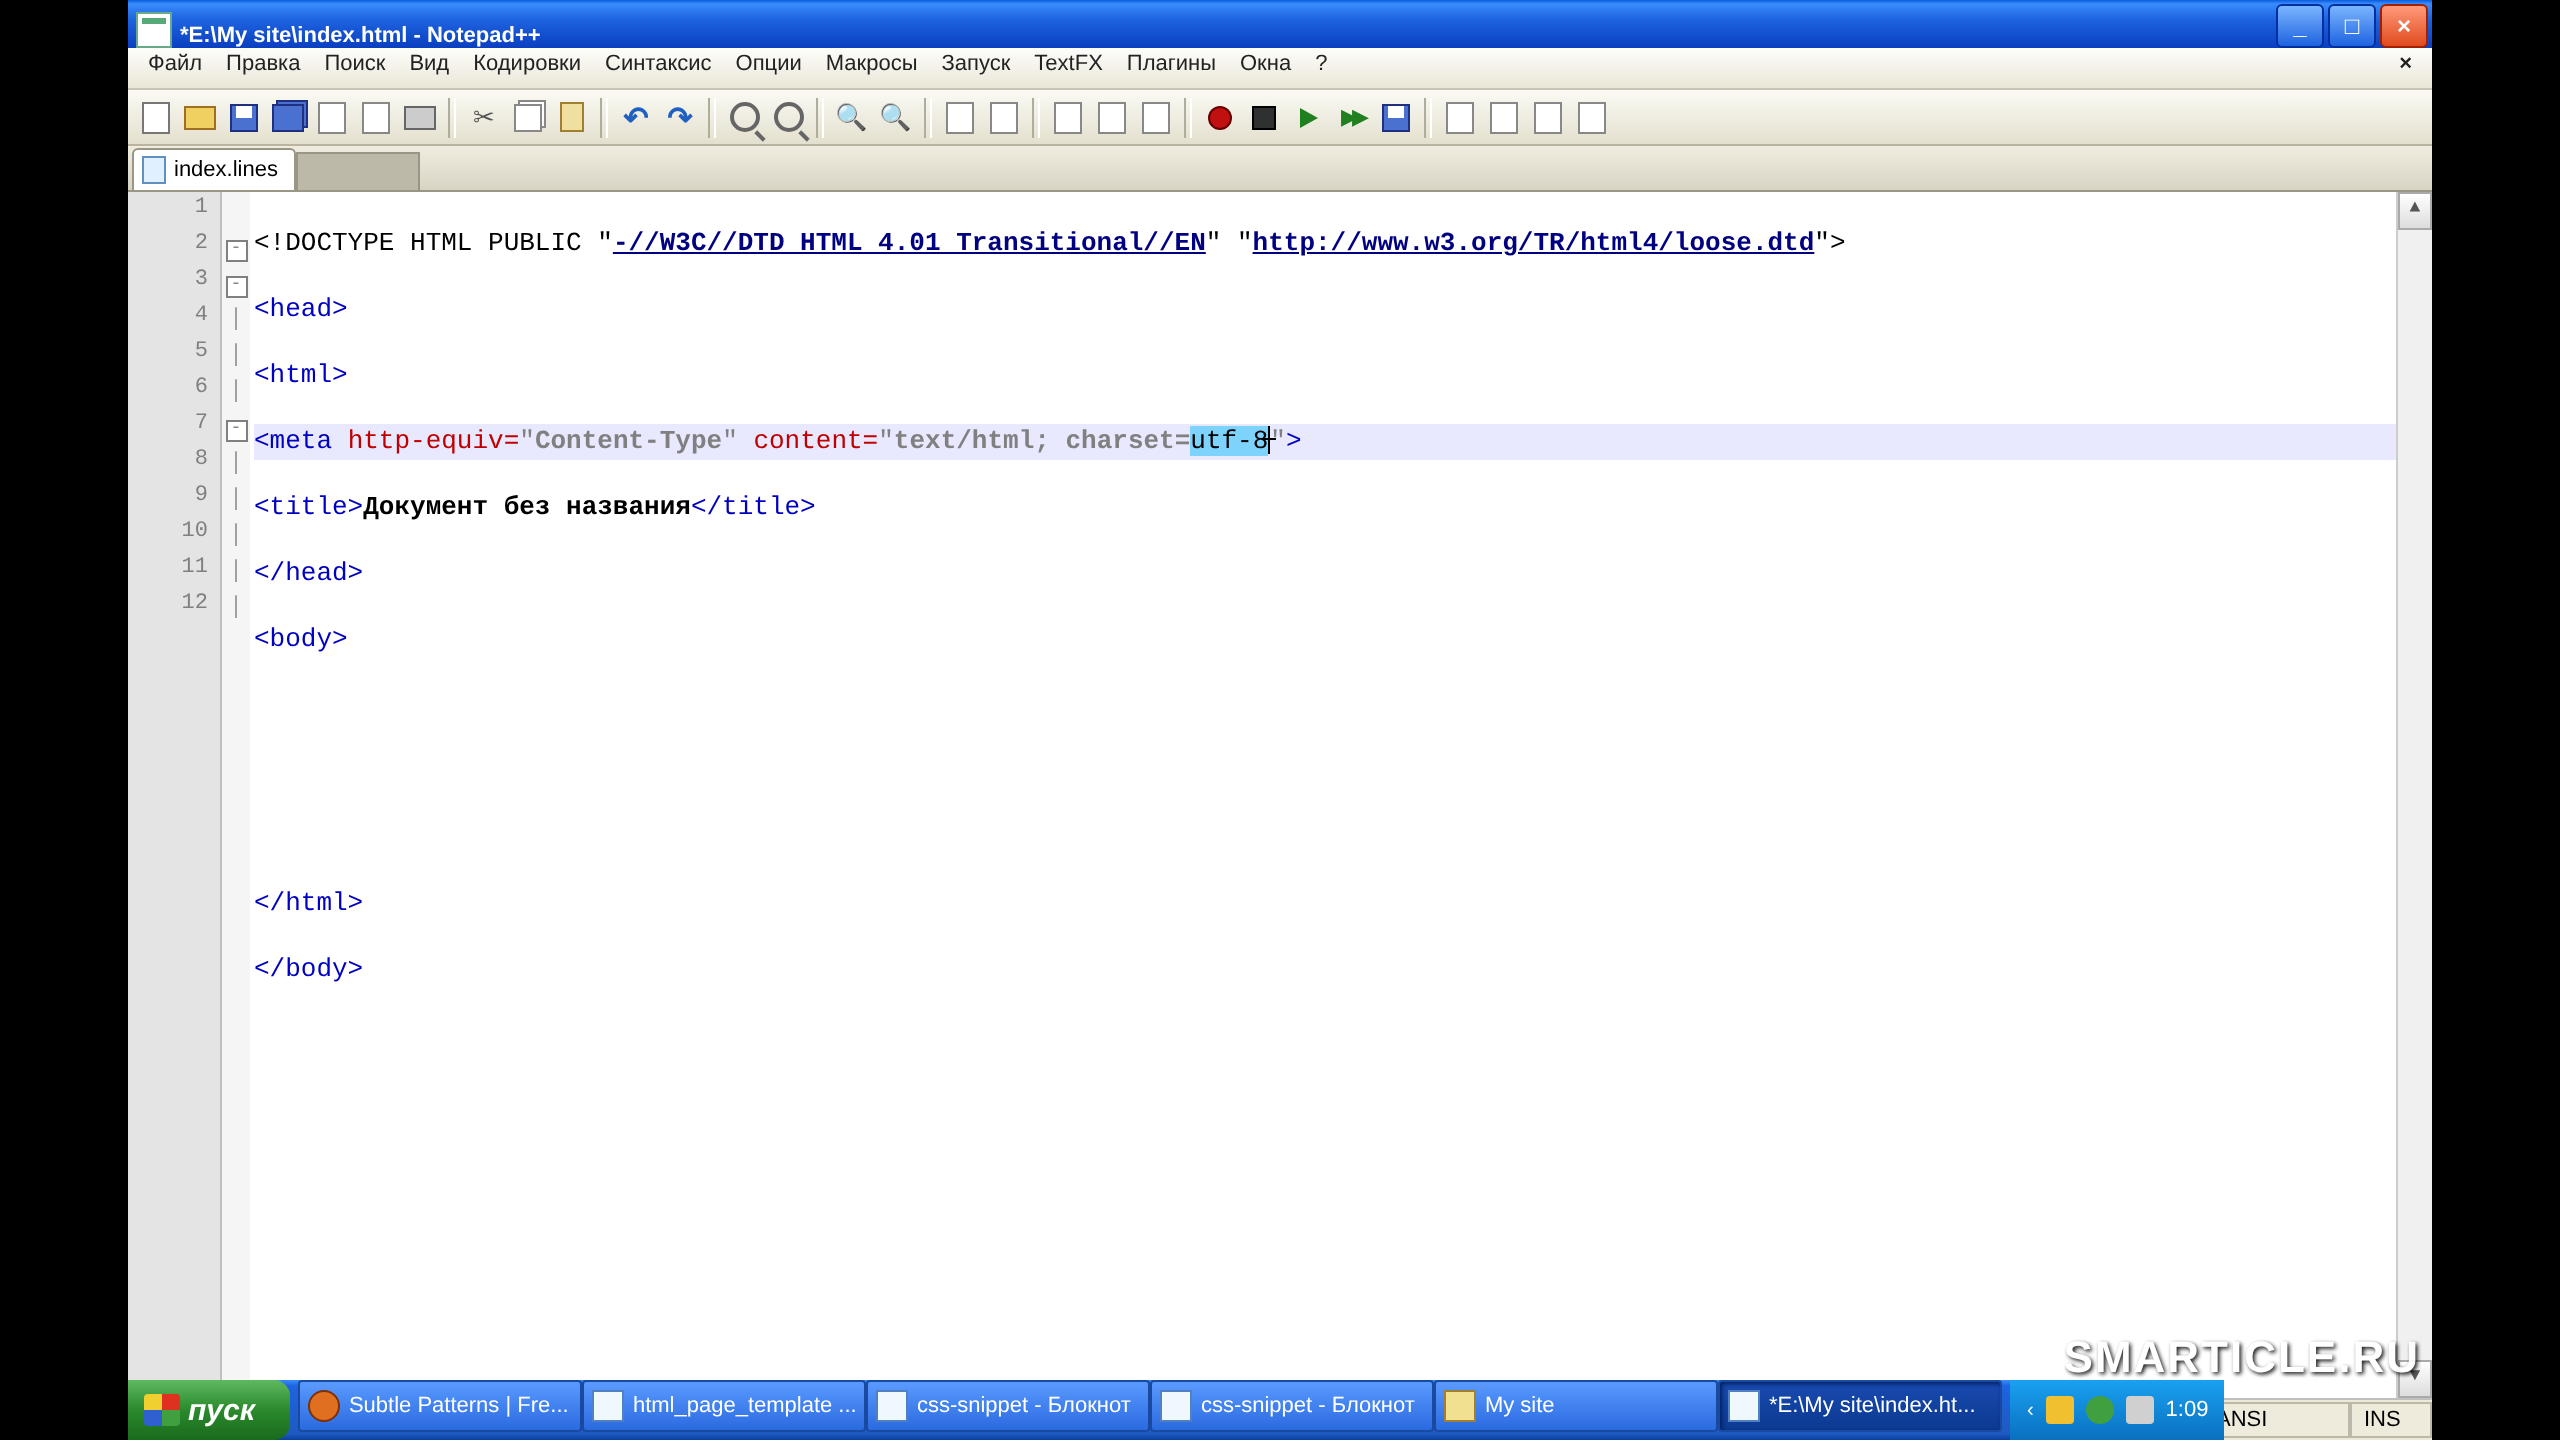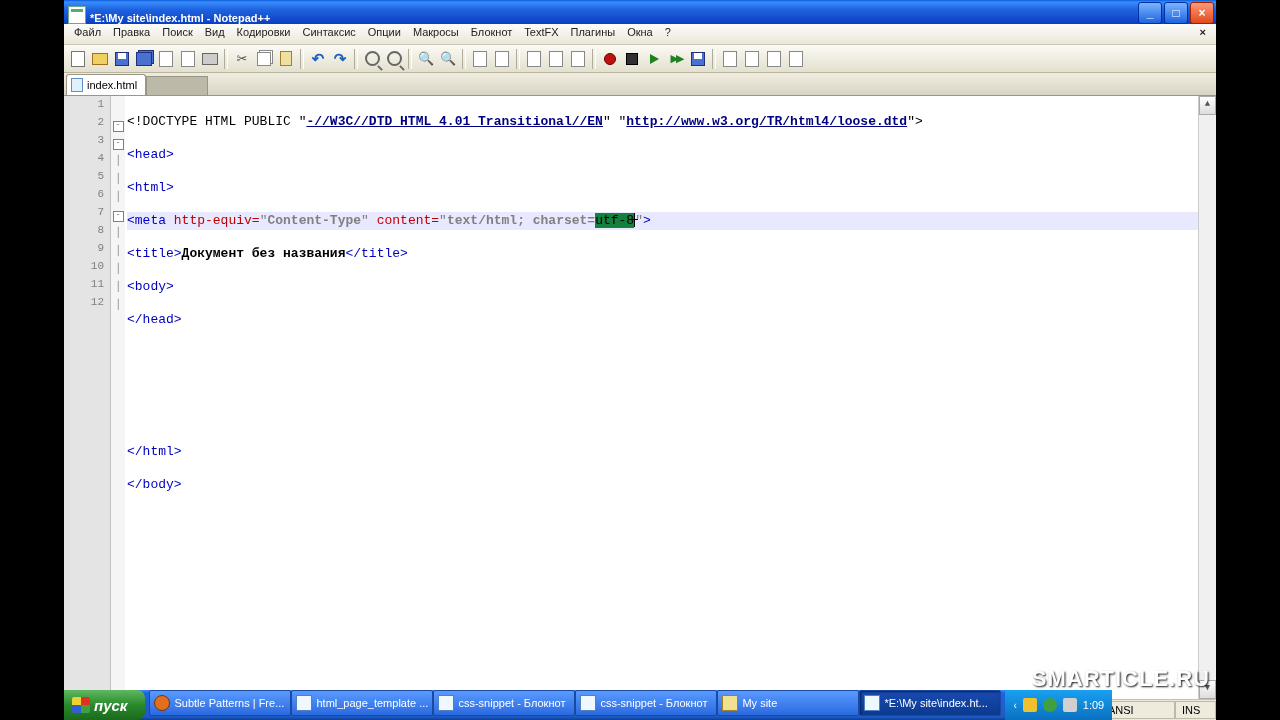--- a/index.html
+++ b/index.html
@@ -49,21 +49,21 @@
 .foldcol .box{display:inline-block;width:9px;height:9px;border:1px solid #808080;line-height:7px;font-size:9px;text-align:center;background:#fff}
 .code{flex:1;padding:2px 2px;white-space:pre}
 .code .line{height:18px;line-height:18px}
 .code .hl{background:#e8e8ff}
 .c-tag{color:#0000c0}
 .c-attr{color:#c00000}
 .c-str{color:#808080}
 .c-bold{font-weight:bold}
 .c-doctype{color:#000}
 .c-under{text-decoration:underline;color:#000080}
-.sel{background:#15803d;color:#000}
+.sel{background:#7dd3fc;color:#000}
 .cursor-caret{display:inline-block;width:1px;height:14px;background:#000;vertical-align:middle;position:relative;top:-1px}
 .code .hl .cursor-caret:after{content:"";position:absolute;left:-3px;top:6px;width:7px;height:1px;background:#000}
 .statusbar{height:20px;background:#ece9d8;border-top:1px solid #c0c0c0;display:flex;align-items:center;font-size:11px}
 .statusbar .cell{border:1px solid #bdb9a9;height:16px;line-height:16px;padding:0 6px;margin-right:0;background:#eeebdc}
 .statusbar .cell.main{flex:0 0 486px}
 .statusbar .cell.len{flex:0 0 165px}
 .statusbar .cell.pos{flex:0 0 250px}
 .statusbar .cell.sm{flex:0 0 60px}
 .statusbar .cell.sm2{flex:0 0 80px}
 .statusbar .cell.sm3{flex:1}
@@ -105,21 +105,21 @@
 
   <div class="menubar">
     <span>Файл</span>
     <span>Правка</span>
     <span>Поиск</span>
     <span>Вид</span>
     <span>Кодировки</span>
     <span>Синтаксис</span>
     <span>Опции</span>
     <span>Макросы</span>
-    <span>Блокнот</span>
+    <span>Запуск</span>
     <span>TextFX</span>
     <span>Плагины</span>
     <span>Окна</span>
     <span>?</span>
     <span class="menu-x">×</span>
   </div>
 
   <div class="toolbar">
     <div class="tbtn">
         <div class="ico-new"></div>
@@ -217,21 +217,21 @@
         <div class="ico-doc"></div>
       </div>
     <div class="tbtn">
         <div class="ico-doc"></div>
       </div>
   </div>
 
   <div class="tabbar">
     <div class="tab active">
       <div class="dot"></div>
-      <span>index.html</span>
+      <span>index.lines</span>
     </div>
     <div class="tab-next"></div>
   </div>
 
   <div class="editor">
     <div class="gutter">
       <div class="ln">1</div>
         <div class="ln">2</div>
         <div class="ln">3</div>
         <div class="ln">4</div>
@@ -257,22 +257,22 @@
       <div class="fm">│</div>
       <div class="fm">│</div>
       <div class="fm">│</div>
     </div>
     <div class="code">
 <div class="line"><span class="c-doctype">&lt;!DOCTYPE HTML PUBLIC "</span><span class="c-bold c-under">-//W3C//DTD HTML 4.01 Transitional//EN</span><span class="c-doctype">" "</span><span class="c-bold c-under">http://www.w3.org/TR/html4/loose.dtd</span><span class="c-doctype">"&gt;</span></div>
 <div class="line"><span class="c-tag">&lt;head&gt;</span></div>
 <div class="line"><span class="c-tag">&lt;html&gt;</span></div>
 <div class="line hl"><span class="c-tag">&lt;meta</span><span class="c-attr"> http-equiv=</span><span class="c-str">"</span><span class="c-str c-bold">Content-Type</span><span class="c-str">"</span><span class="c-attr"> content=</span><span class="c-str">"</span><span class="c-str c-bold">text/html; charset=</span><span class="sel">utf-8</span><span class="cursor-caret"></span><span class="c-str">"</span><span class="c-tag">&gt;</span></div>
 <div class="line"><span class="c-tag">&lt;title&gt;</span><span class="c-bold">Документ без названия</span><span class="c-tag">&lt;/title&gt;</span></div>
+<div class="line"><span class="c-tag">&lt;/head&gt;</span></div>
 <div class="line"><span class="c-tag">&lt;body&gt;</span></div>
-<div class="line"><span class="c-tag">&lt;/head&gt;</span></div>
 <div class="line"></div>
 <div class="line"></div>
 <div class="line"></div>
 <div class="line"><span class="c-tag">&lt;/html&gt;</span></div>
 <div class="line"><span class="c-tag">&lt;/body&gt;</span></div>
     </div>
     <div class="scrollbar-v">
       <div class="arr">▲</div>
       <div style="position:absolute;bottom:0;left:0;right:0">
           <div class="arr">▼</div>

